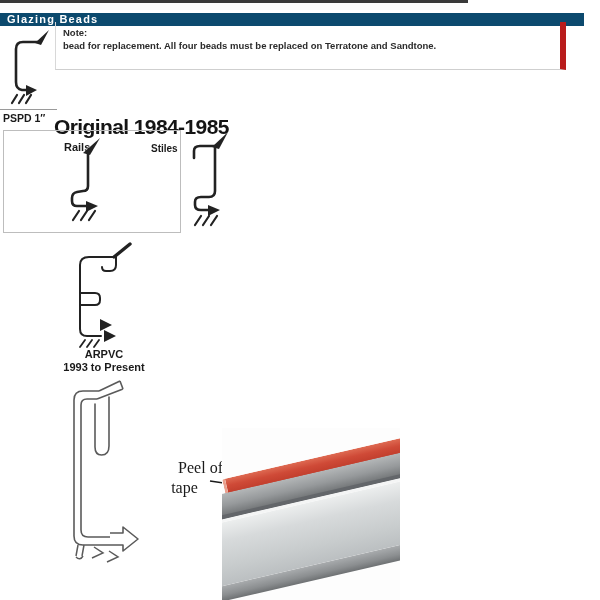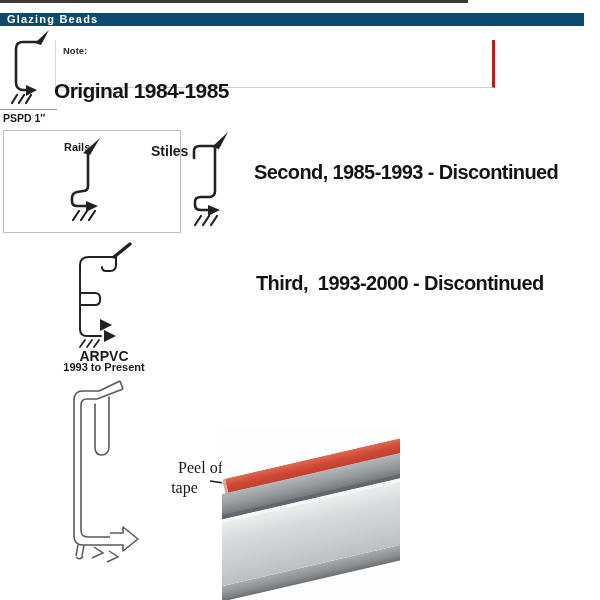--- a/index.html
+++ b/index.html
@@ -4,43 +4,43 @@
 <style>
   html,body{margin:0;padding:0;background:#ffffff;}
   #canvas{position:relative;width:600px;height:600px;background:#ffffff;overflow:hidden;
           font-family:"Liberation Sans",sans-serif;color:#1a1a1a;}
 
   .top-strip{position:absolute;left:0;top:0;width:468px;height:3px;background:#3a3a3a;}
   .header-bar{position:absolute;left:0;top:13px;width:584px;height:13px;background:#0c4a6e;}
   .header-bar .title{color:#ffffff;font-size:11px;font-weight:bold;letter-spacing:1.2px;
           line-height:13px;padding-left:7px;}
 
-  .note-box{position:absolute;left:55px;top:40px;width:440px;height:48px;
-          border-left:1px solid #d8d8d8;border-right:3px solid #b91c1c;border-bottom:1px solid #cfcfcf;
+  .note-box{position:absolute;left:55px;top:22px;width:511px;height:48px;
+          border-left:1px solid #d8d8d8;border-right:6px solid #b91c1c;border-bottom:1px solid #cfcfcf;
           box-sizing:border-box;padding:4px 0 0 7px;}
   .note-box .nline{font-size:9.5px;font-weight:bold;color:#2b2b2b;line-height:13px;white-space:pre;}
   .note-box .nlabel{margin-bottom:0px;}
 
   .headline{position:absolute;font-size:20px;font-weight:bold;color:#141414;
-          letter-spacing:-0.6px;white-space:pre;line-height:24px;}
+          letter-spacing:-0.6px;white-space:pre;line-height:24px;margin-top:36px;}
   .h-original{left:54px;top:79px;font-size:21px;}
   .h-second{left:254px;top:160px;}
   .h-third{left:256px;top:271px;}
   .h-fourth{left:254px;top:393px;}
 
   .pspd-line{position:absolute;left:0;top:109px;width:57px;height:1px;background:#9a9a9a;}
   .pspd-label{position:absolute;left:3px;top:112px;font-size:10.5px;font-weight:bold;white-space:pre;}
 
   .rs-box{position:absolute;left:3px;top:130px;width:178px;height:103px;
           border:1px solid #bdbdbd;box-sizing:border-box;}
   .rails-label{position:absolute;left:24px;top:141px;font-size:11px;font-weight:bold;padding-left:40px;}
-  .stiles-label{position:absolute;left:151px;top:143px;font-size:14px;font-weight:bold;}
+  .stiles-label{position:absolute;left:151px;top:143px;font-size:10px;font-weight:bold;}
 
   .arpvc-name{position:absolute;left:70px;top:348px;width:68px;text-align:center;
-          font-size:14px;font-weight:bold;}
+          font-size:11px;font-weight:bold;}
   .arpvc-years{position:absolute;left:56px;top:361px;width:96px;text-align:center;
           font-size:11px;font-weight:bold;}
 
   svg.profile{position:absolute;}
   .svg-p1{left:4px;top:29px;}
   .svg-rails{left:64px;top:136px;}
   .svg-stiles{left:184px;top:130px;}
   .svg-third{left:70px;top:242px;}
   .svg-fourth{left:66px;top:380px;}
 
@@ -81,20 +81,21 @@
 <div id="canvas">
 
   <div class="top-strip"></div>
 
   <div class="header-bar">
     <div class="title">Glazing Beads</div>
   </div>
 
   <div class="note-box">
     <div class="nline nlabel">Note:</div>
+    <div class="nline">bead for replacement. All four beads must be replaced on Terratone and Sandtone.</div>
   </div>
 
   <svg class="profile svg-p1" width="46" height="78" viewBox="0 0 46 78">
     <polygon points="31,14 45,1 37,16" fill="#222"></polygon>
     <path d="M36,13 L19,13 Q12,13 12,20 L12,53 Q12,60 18,61 L23,61" fill="none" stroke="#222" stroke-width="2.6" stroke-linejoin="round" stroke-linecap="round"></path>
     <polygon points="22,56 33,61 22,67" fill="#222"></polygon>
     <path d="M13,66 l-5,8 M20,66 l-5,8 M27,66 l-5,8" stroke="#222" stroke-width="2.2" fill="none" stroke-linecap="round"></path>
   </svg>
 
   <div class="headline h-original">Original 1984-1985</div>
@@ -112,36 +113,34 @@
     <path d="M15,75 l-6,9 M23,75 l-6,9 M31,75 l-6,9" stroke="#222" stroke-width="2.2" fill="none" stroke-linecap="round"></path>
   </svg>
 
   <svg class="profile svg-stiles" width="46" height="102" viewBox="0 0 46 102">
     <polygon points="28,17 44,2 35,19" fill="#222"></polygon>
     <path d="M10,28 L10,21 Q10,16 16,16 L31,16 L31,61 Q31,67 25,67 L17,67 Q11,67 11,72 L11,75 Q11,80 17,80 L25,80" fill="none" stroke="#222" stroke-width="2.6" stroke-linejoin="round" stroke-linecap="round"></path>
     <polygon points="24,75 36,80 24,86" fill="#222"></polygon>
     <path d="M17,86 l-6,9 M25,86 l-6,9 M33,86 l-6,9" stroke="#222" stroke-width="2.2" fill="none" stroke-linecap="round"></path>
   </svg>
 
-  <div class="headline h-second">Second, 1985-1993 - Discontinued</div>
 
   <svg class="profile svg-third" width="68" height="106" viewBox="0 0 68 106">
     <path d="M44,15 L60,2" stroke="#222" stroke-width="3.4" fill="none" stroke-linecap="round"></path>
     <path d="M46,15 L46,23 Q46,29 40,29 L36,29 Q32,29 32,25" fill="none" stroke="#222" stroke-width="2" stroke-linecap="round"></path>
     <path d="M46,15 L19,15 Q10,15 10,23 L10,87 Q10,94 17,94 L31,94" fill="none" stroke="#222" stroke-width="2" stroke-linejoin="round" stroke-linecap="round"></path>
     <path d="M10,51 L25,51 Q30,51 30,56 L30,58 Q30,63 25,63 L10,63" fill="none" stroke="#222" stroke-width="2" stroke-linecap="round"></path>
     <polygon points="30,77 42,83 30,89" fill="#222"></polygon>
     <polygon points="34,88 46,94 34,100" fill="#222"></polygon>
     <path d="M15,98 l-5,7 M22,98 l-5,7 M29,98 l-5,7" stroke="#222" stroke-width="1.8" fill="none" stroke-linecap="round"></path>
   </svg>
 
   <div class="arpvc-name">ARPVC</div>
   <div class="arpvc-years">1993 to Present</div>
 
-  <div class="headline h-third">Third,  1993-2000 - Discontinued</div>
 
   <svg class="profile svg-fourth" width="80" height="190" viewBox="0 0 80 190">
     <path d="M33,11 L17,11 Q8,11 8,20 L8,156 Q8,165 17,165 L44,165" fill="none" stroke="#5a5a5a" stroke-width="1.6" stroke-linejoin="round"></path>
     <path d="M31,19 L21,19 Q15,19 15,25 L15,150 Q15,157 22,157 L44,157" fill="none" stroke="#5a5a5a" stroke-width="1.6" stroke-linejoin="round"></path>
     <path d="M33,11 L54,1 M31,19 L57,9 M54,1 L57,9" fill="none" stroke="#5a5a5a" stroke-width="1.6"></path>
     <path d="M43,17 L43,66 Q43,75 35.5,75 Q29,75 29,67 L29,24" fill="none" stroke="#5a5a5a" stroke-width="1.6" stroke-linecap="round"></path>
     <path d="M44,153 L57,153 L57,147 L72,159 L57,171 L57,165 L44,165" fill="none" stroke="#5a5a5a" stroke-width="1.6" stroke-linejoin="round"></path>
     <path d="M28,167 l9,6 l-11,5 M43,171 l9,6 l-11,5" fill="none" stroke="#5a5a5a" stroke-width="1.5"></path>
     <path d="M12,165 l-2,11 M18,165 l-2,11 M10,177 q4,4 7,-1" fill="none" stroke="#5a5a5a" stroke-width="1.5"></path>
   </svg>

